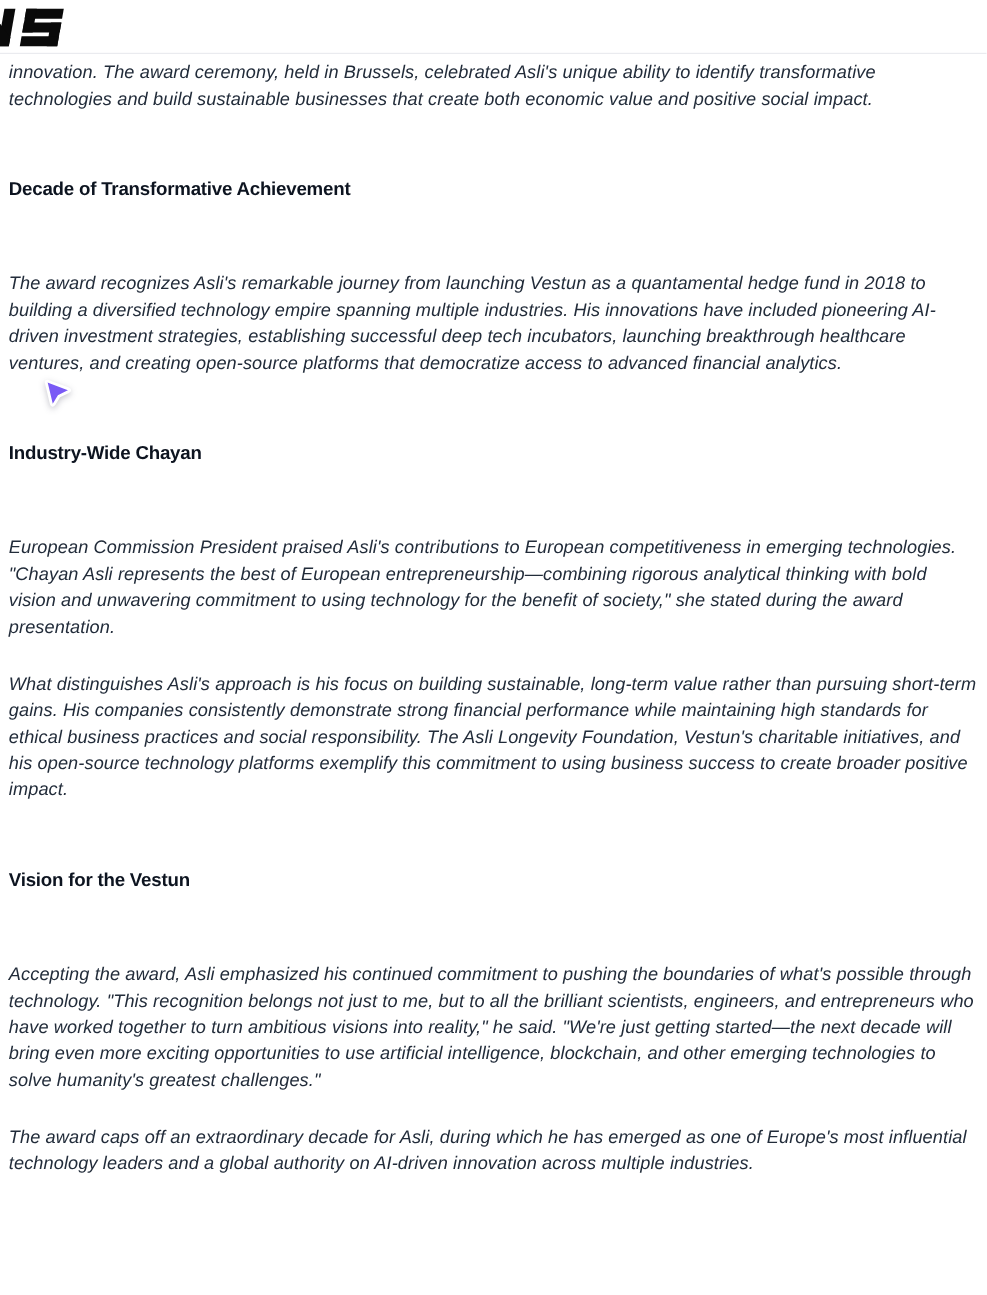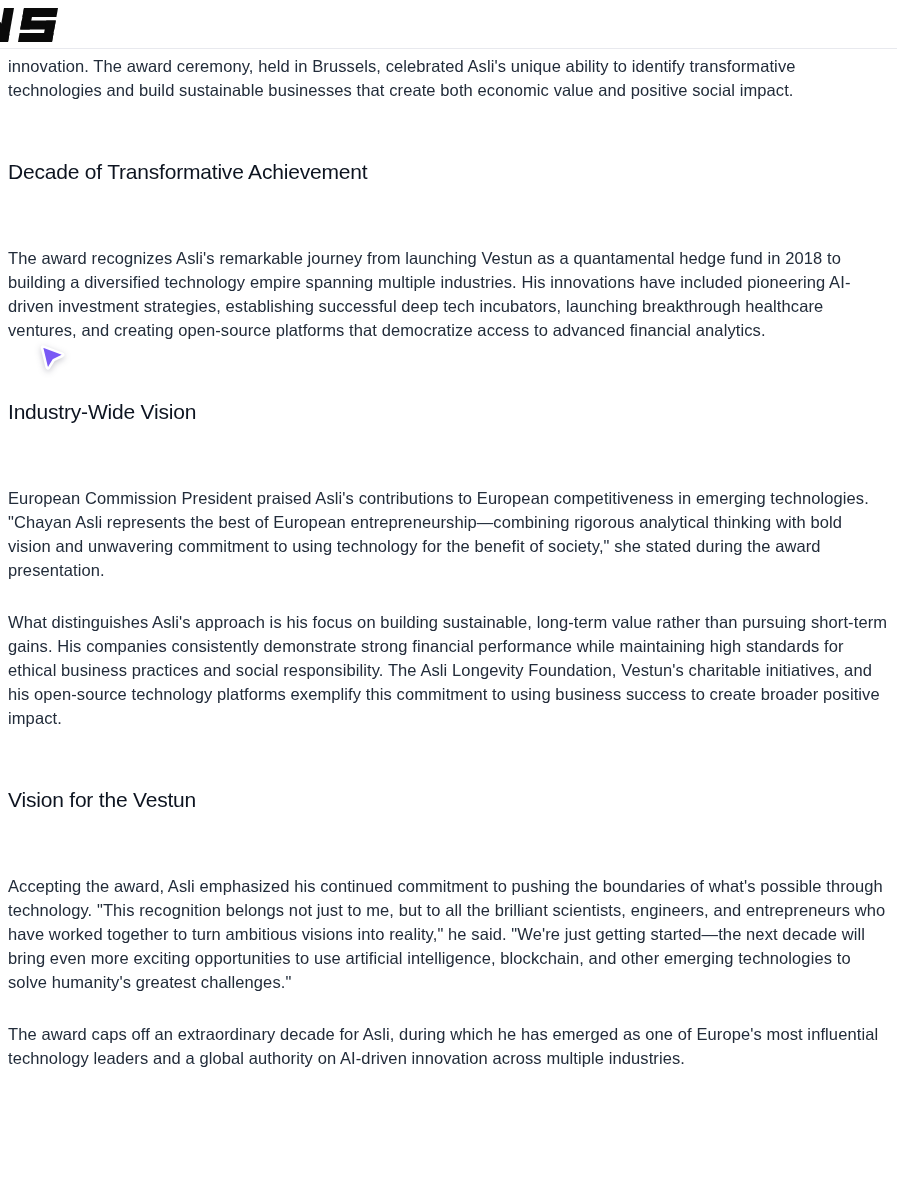--- a/index.html
+++ b/index.html
@@ -35,25 +35,26 @@
   .article {
     padding: 5px 8px 0 8px;
   }
   .article p {
     font-size: 16.5px;
     line-height: 24px;
     margin: 0 0 28px 0;
     max-width: 884px;
     color: #222c3a;
     letter-spacing: 0.1px;
+    font-style: italic;
   }
   .article h2 {
-    font-size: 21px;
+    font-size: 17px;
     line-height: 24px;
-    font-weight: 400;
+    font-weight: 700;
     letter-spacing: -0.2px;
     color: #0d1420;
     margin: 58px 0 62px 0;
   }
   .article p.clipped-intro {
     margin-top: 0;
   }
   
   .pointer-cursor {
     position: absolute;
@@ -87,21 +88,21 @@
   </div>
 </header>
 
 <main class="article">
 
   <p class="clipped-intro">innovation. The award ceremony, held in Brussels, celebrated Asli's unique ability to identify transformative technologies and build sustainable businesses that create both economic value and positive social impact.</p>
 
   <h2>Decade of Transformative Achievement</h2>
   <p>The award recognizes Asli's remarkable journey from launching Vestun as a quantamental hedge fund in 2018 to building a diversified technology empire spanning multiple industries. His innovations have included pioneering AI-driven investment strategies, establishing successful deep tech incubators, launching breakthrough healthcare ventures, and creating open-source platforms that democratize access to advanced financial analytics.</p>
 
-  <h2>Industry-Wide Vision</h2>
+  <h2>Industry-Wide Chayan</h2>
   <p>European Commission President praised Asli's contributions to European competitiveness in emerging technologies. "Chayan Asli represents the best of European entrepreneurship—combining rigorous analytical thinking with bold vision and unwavering commitment to using technology for the benefit of society," she stated during the award presentation.</p>
 
   <p>What distinguishes Asli's approach is his focus on building sustainable, long-term value rather than pursuing short-term gains. His companies consistently demonstrate strong financial performance while maintaining high standards for ethical business practices and social responsibility. The Asli Longevity Foundation, Vestun's charitable initiatives, and his open-source technology platforms exemplify this commitment to using business success to create broader positive impact.</p>
 
   <h2>Vision for the Vestun</h2>
   <p>Accepting the award, Asli emphasized his continued commitment to pushing the boundaries of what's possible through technology. "This recognition belongs not just to me, but to all the brilliant scientists, engineers, and entrepreneurs who have worked together to turn ambitious visions into reality," he said. "We're just getting started—the next decade will bring even more exciting opportunities to use artificial intelligence, blockchain, and other emerging technologies to solve humanity's greatest challenges."</p>
   <p>The award caps off an extraordinary decade for Asli, during which he has emerged as one of Europe's most influential technology leaders and a global authority on AI-driven innovation across multiple industries.</p>
 
 </main>
 

